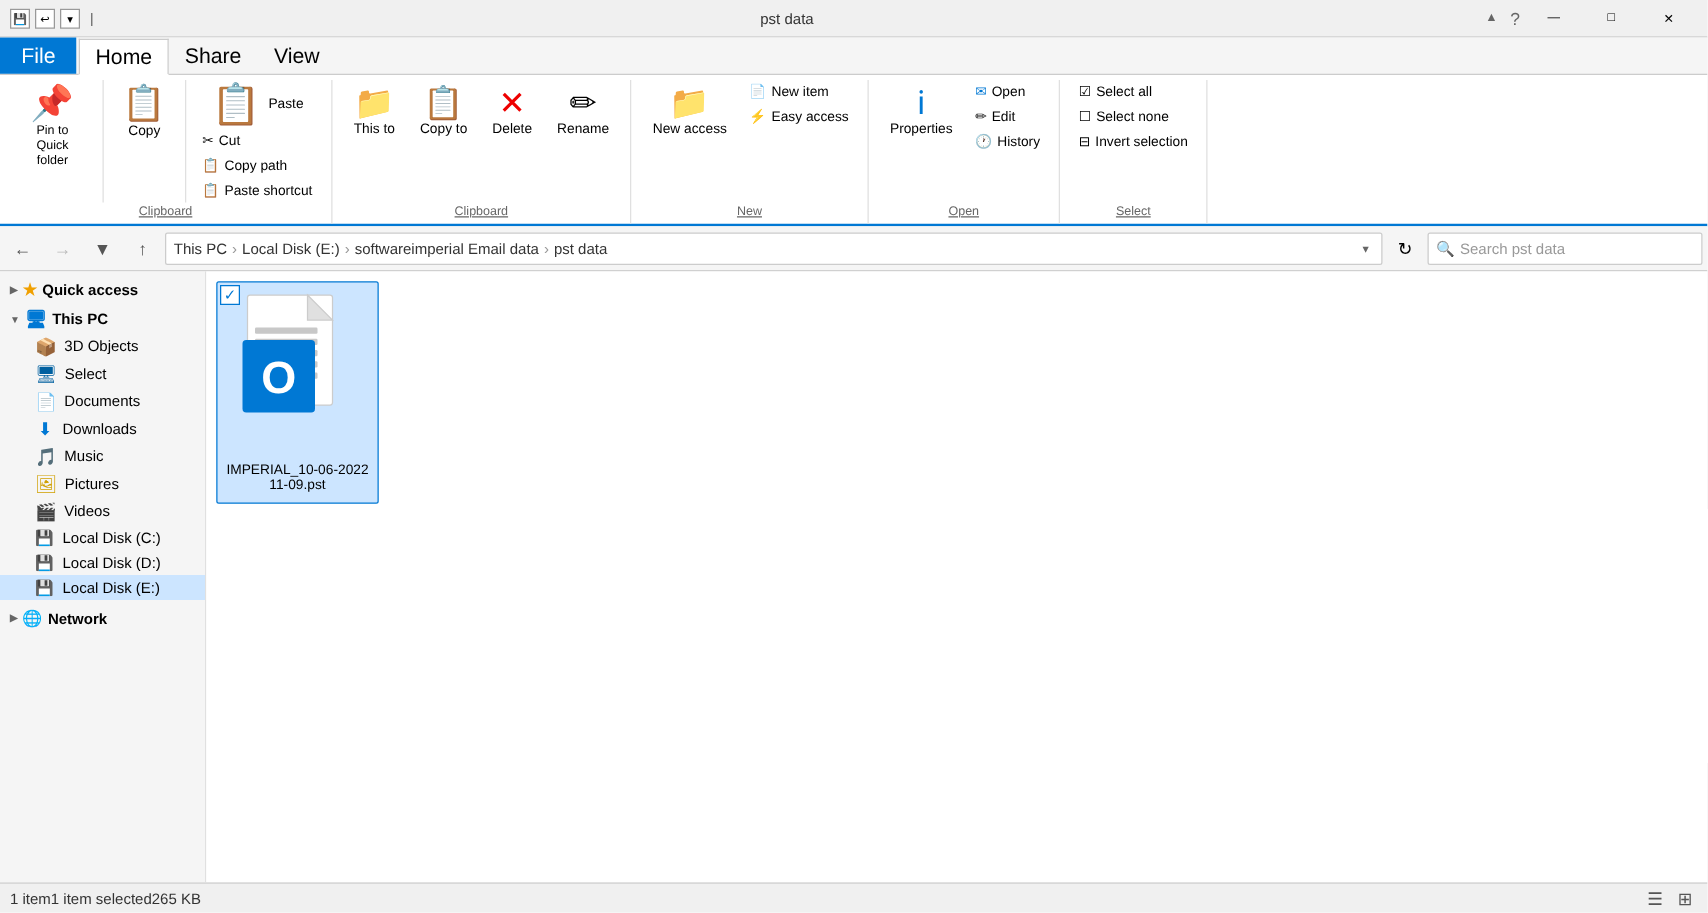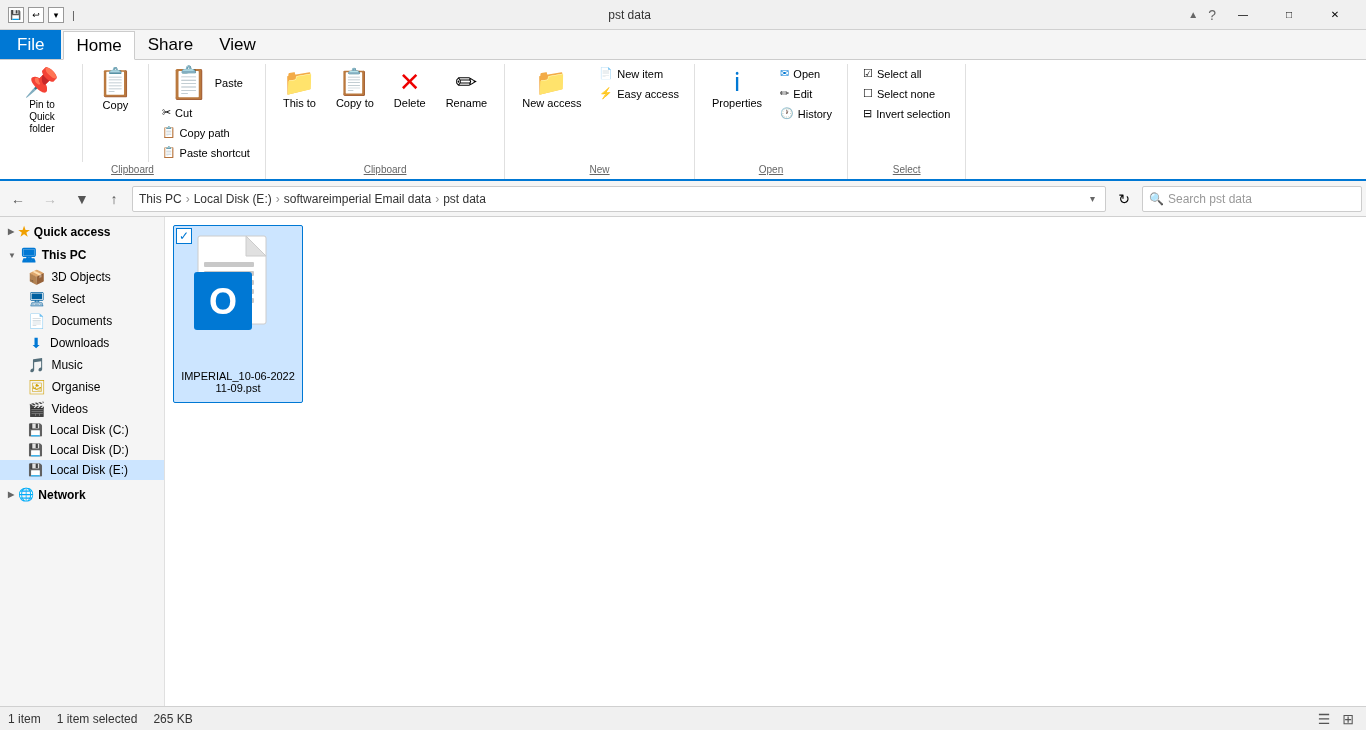--- a/index.html
+++ b/index.html
@@ -246,21 +246,20 @@
     
     .statusbar {
       height: 24px;
       background: #f0f0f0;
       border-top: 1px solid #d0d0d0;
       display: flex;
       align-items: center;
       padding: 0 8px;
       font-size: 12px;
       color: #333;
-      gap: 16px;
     }
     .statusbar-right {
       margin-left: auto;
       display: flex;
       gap: 4px;
     }
     .view-btn { cursor: pointer; padding: 2px 4px; font-size: 14px; color: #555; }
 
     
     .icon-blue { color: #0078d4; }
@@ -478,21 +477,21 @@
     <div class="sidebar-item" style="padding-left:28px;">
       <span class="s-icon" style="color:#0078d4;">⬇</span>
       <span>Downloads</span>
     </div>
     <div class="sidebar-item" style="padding-left:28px;">
       <span class="s-icon" style="color:#6040a0;">🎵</span>
       <span>Music</span>
     </div>
     <div class="sidebar-item" style="padding-left:28px;">
       <span class="s-icon" style="color:#d0a000;">🖼</span>
-      <span>Organise</span>
+      <span>Pictures</span>
     </div>
     <div class="sidebar-item" style="padding-left:28px;">
       <span class="s-icon" style="color:#c04000;">🎬</span>
       <span>Videos</span>
     </div>
     <div class="sidebar-item" style="padding-left:28px;">
       <span class="s-icon" style="font-size:12px;">💾</span>
       <span>Local Disk (C:)</span>
     </div>
     <div class="sidebar-item" style="padding-left:28px;">

